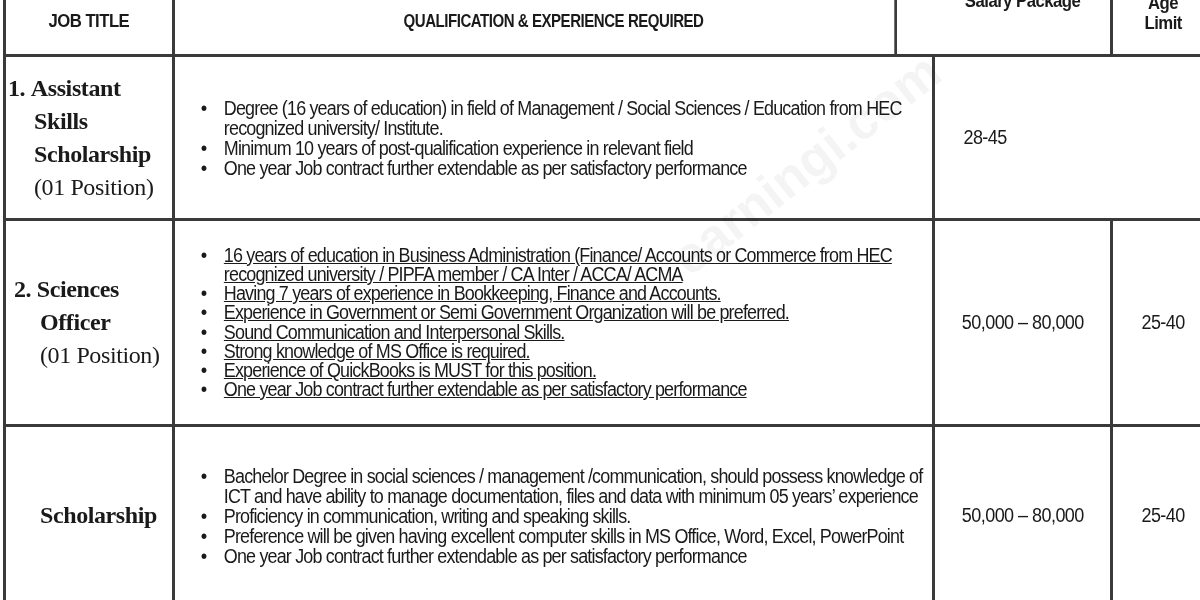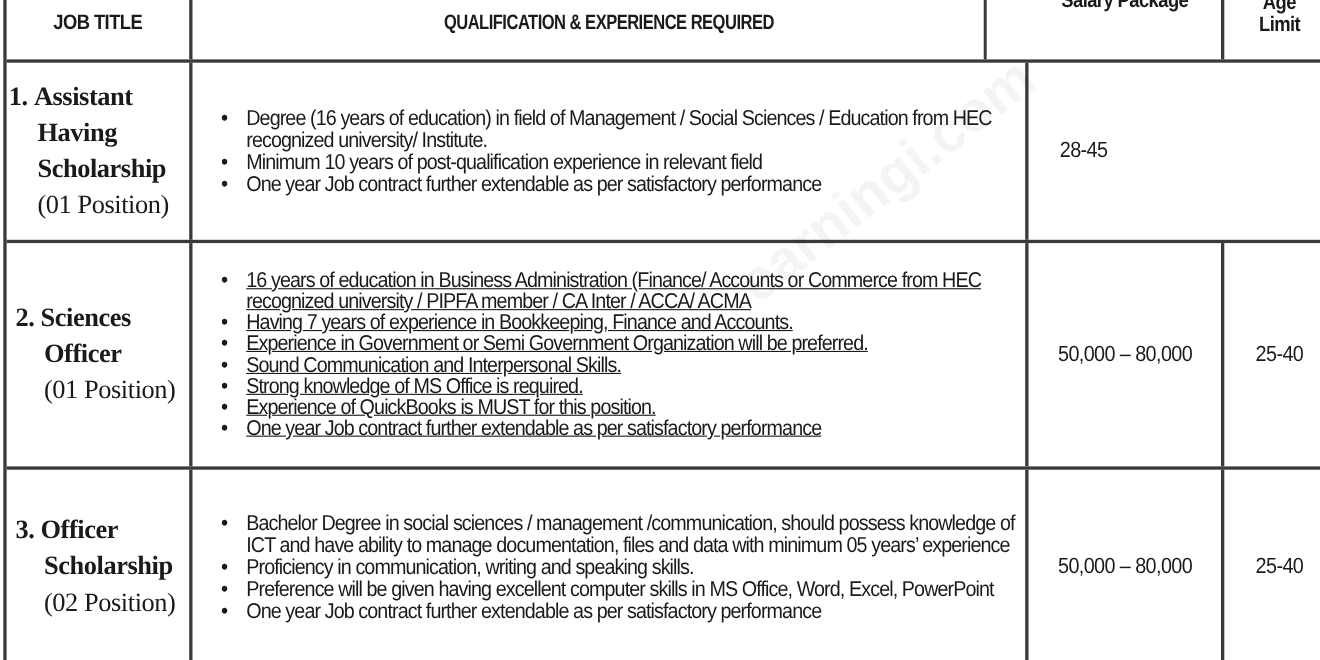--- a/index.html
+++ b/index.html
@@ -111,21 +111,21 @@
         <span>Age</span>
         <span>Limit</span>
       </div>
     </div>
   </div>
 
   <div class="row r1">
     <div class="cell c1">
       <div class="title t1">
         <span class="first"><span class="num">1.</span> <b>Assistant</b></span>
-        <span class="name">Having</span>
+        <span class="name">Skills</span>
         <span class="name">Scholarship</span>
         <span class="pos">(01 Position)</span>
       </div>
     </div>
     <div class="cell c2">
       <ul class="quals">
         <li>Degree (16 years of education) in field of Management / Social Sciences / Education from HEC recognized university/ Institute.</li>
         <li>Minimum 10 years of post-qualification experience in relevant field</li>
         <li>One year Job contract further extendable as per satisfactory performance</li>
       </ul>
@@ -158,23 +158,21 @@
         <span class="val">50,000 – 80,000</span>
       </div>
     <div class="cell c4">
         <span class="val">25-40</span>
       </div>
   </div>
 
   <div class="row r3">
     <div class="cell c1">
       <div class="title t3">
-        <span class="first"><span class="num">3.</span> <b>Officer</b></span>
         <span class="name">Scholarship</span>
-        <span class="pos">(02 Position)</span>
       </div>
     </div>
     <div class="cell c2">
       <ul class="quals">
         <li>Bachelor Degree in social sciences / management /communication, should possess knowledge of ICT and have ability to manage documentation, files and data with minimum 05 years’ experience</li>
         <li>Proficiency in communication, writing and speaking skills.</li>
         <li>Preference will be given having excellent computer skills in MS Office, Word, Excel, PowerPoint</li>
         <li>One year Job contract further extendable as per satisfactory performance</li>
       </ul>
     </div>

